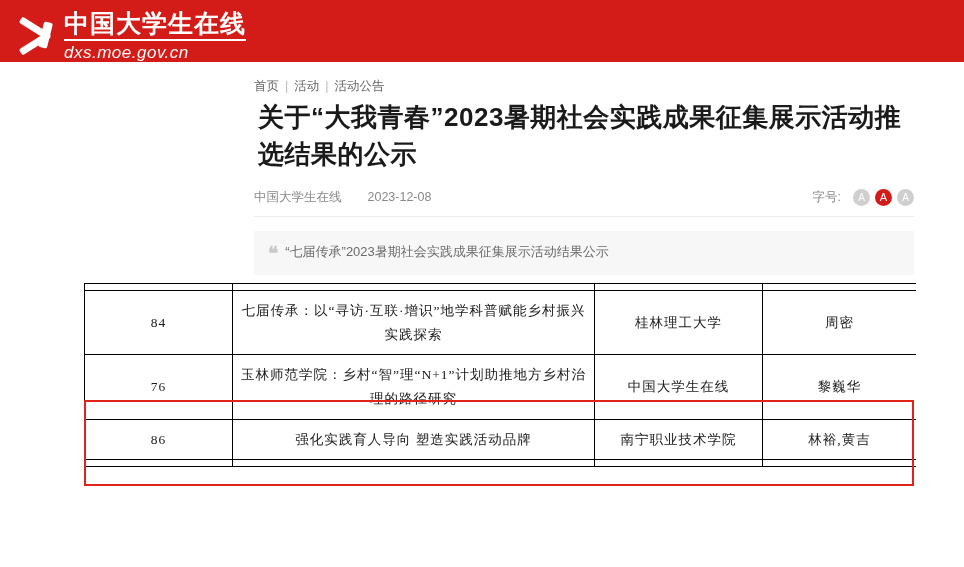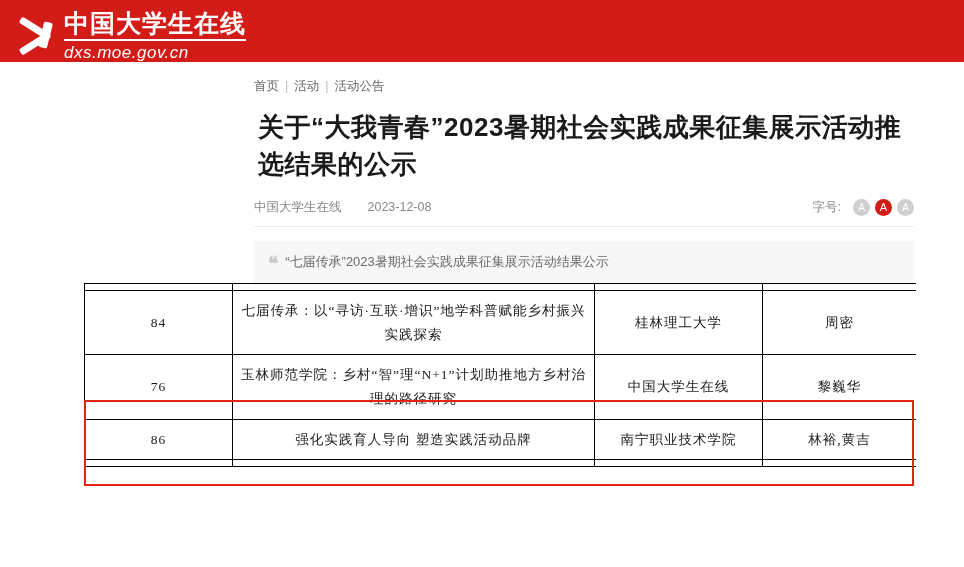--- a/index.html
+++ b/index.html
@@ -69,21 +69,21 @@
   
   .article {
     position: absolute;
     left: 254px;
     top: 78px;
     width: 660px;
   }
   .breadcrumb {
     font-size: 12.5px;
     color: #666666;
-    margin-bottom: 14px;
+    margin-bottom: 4px;
   }
   .breadcrumb span.sep { color: #bbbbbb; margin: 0 6px; }
   .breadcrumb a { color: #666666; text-decoration: none; }
 
   .headline {
     font-size: 26px;
     font-weight: bold;
     color: #1a1a1a;
     line-height: 1.42;
     letter-spacing: 0.5px;

